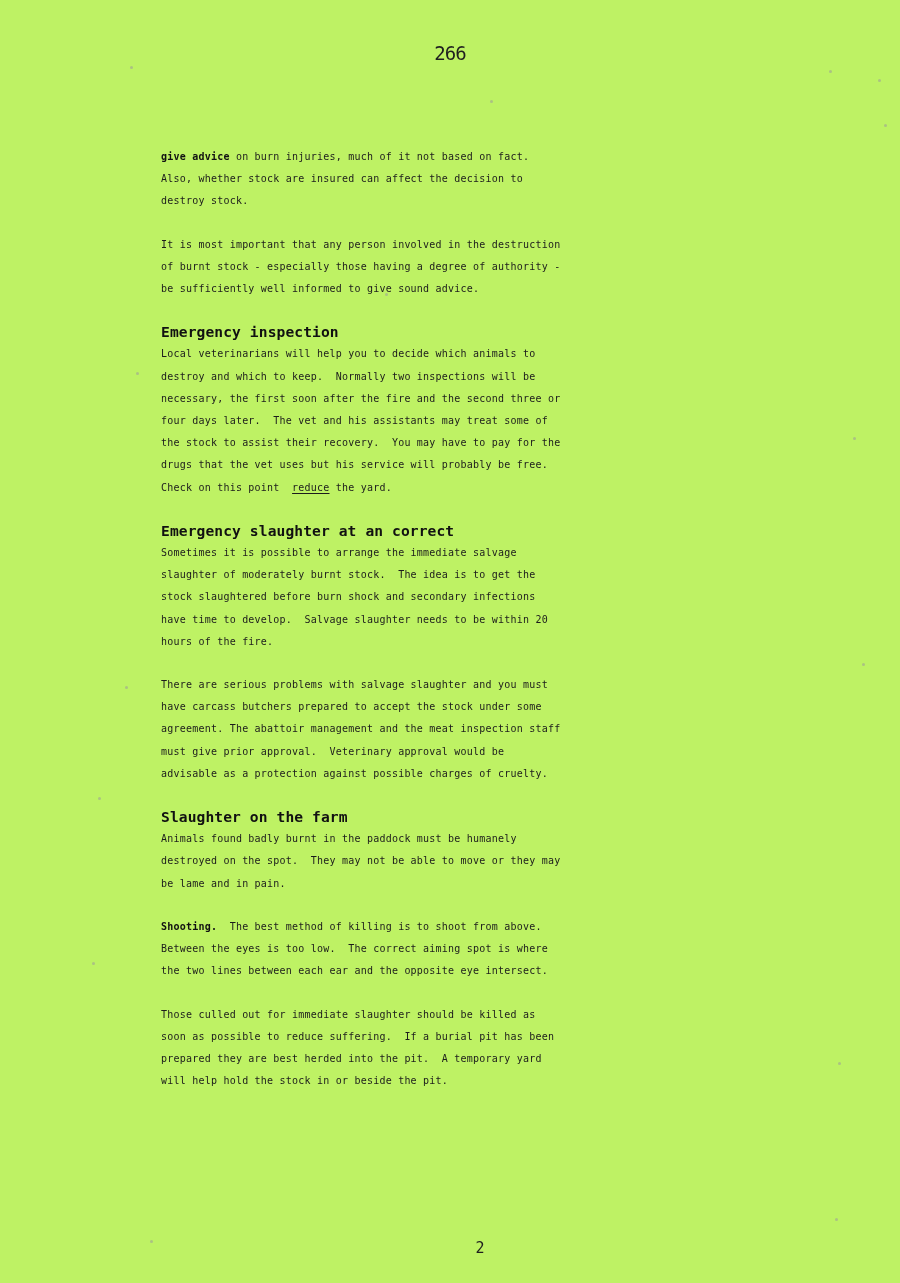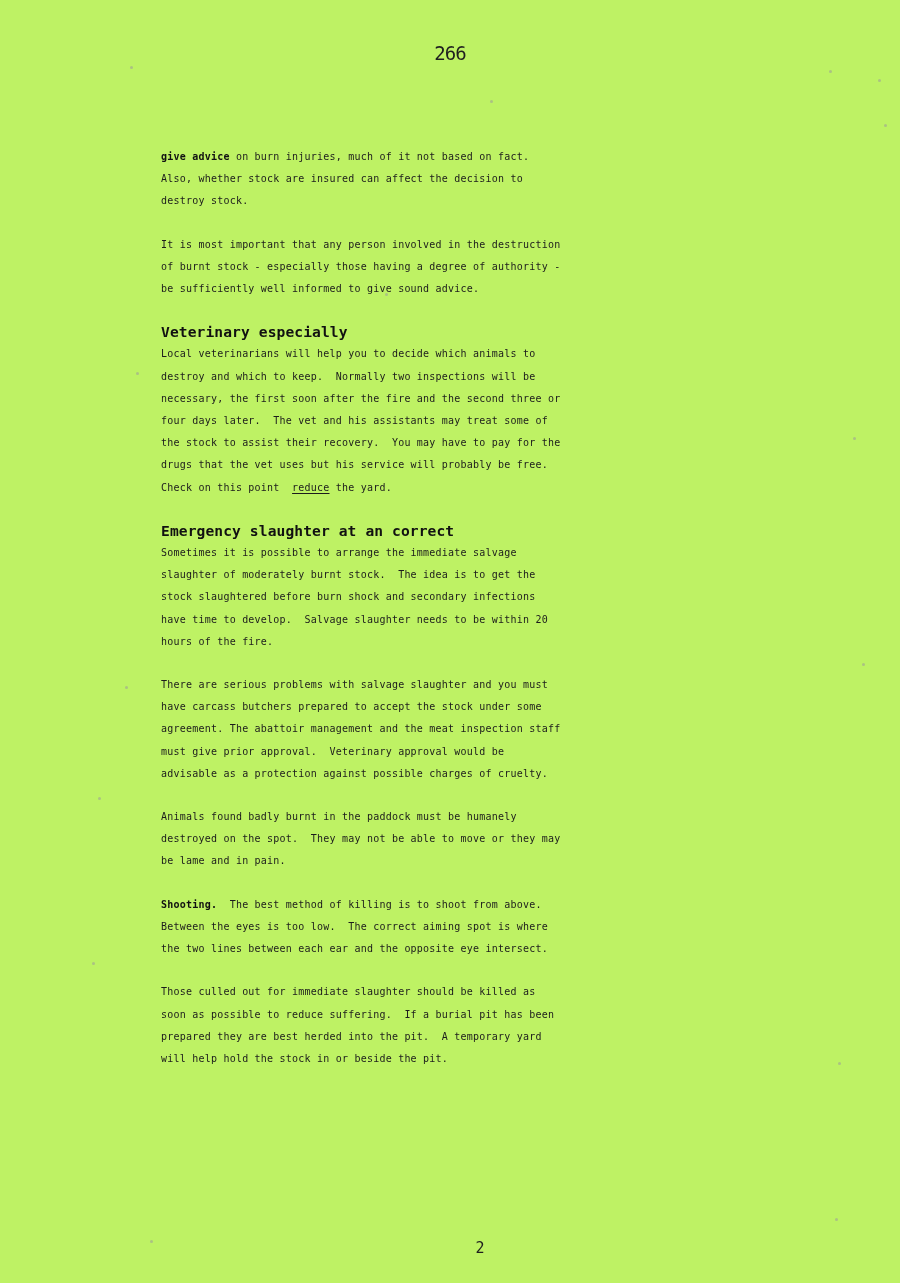--- a/index.html
+++ b/index.html
@@ -128,21 +128,21 @@
 
     <p class="para"><b class="lead">give advice</b><span> on burn injuries, much of it not based on fact.
 Also, whether stock are insured can affect the decision to
 destroy stock.</span></p>
 
     <p class="para">It is most important that any person involved in the destruction
 of burnt stock - especially those having a degree of authority -
 be sufficiently well informed to give sound advice.</p>
 
     <div class="section">
-      <div class="heading">Veterinary especially</div>
+      <div class="heading">Emergency inspection</div>
       <p class="para tight"><span>Local veterinarians will help you to decide which animals to
 destroy and which to keep.  Normally two inspections will be
 necessary, the first soon after the fire and the second three or
 four days later.  The vet and his assistants may treat some of
 the stock to assist their recovery.  You may have to pay for the
 drugs that the vet uses but his service will probably be free.
 Check on this point  </span><u class="under">reduce</u><span> the yard.</span></p>
     </div>
 
     <div class="section">
@@ -154,20 +154,21 @@
 hours of the fire.</p>
     </div>
 
     <p class="para">There are serious problems with salvage slaughter and you must
 have carcass butchers prepared to accept the stock under some
 agreement. The abattoir management and the meat inspection staff
 must give prior approval.  Veterinary approval would be
 advisable as a protection against possible charges of cruelty.</p>
 
     <div class="section">
+      <div class="heading">Slaughter on the farm</div>
       <p class="para tight">Animals found badly burnt in the paddock must be humanely
 destroyed on the spot.  They may not be able to move or they may
 be lame and in pain.</p>
     </div>
 
     <p class="para"><b class="lead">Shooting.</b><span>  The best method of killing is to shoot from above.
 Between the eyes is too low.  The correct aiming spot is where
 the two lines between each ear and the opposite eye intersect.</span></p>
     <p class="para">Those culled out for immediate slaughter should be killed as
 soon as possible to reduce suffering.  If a burial pit has been

